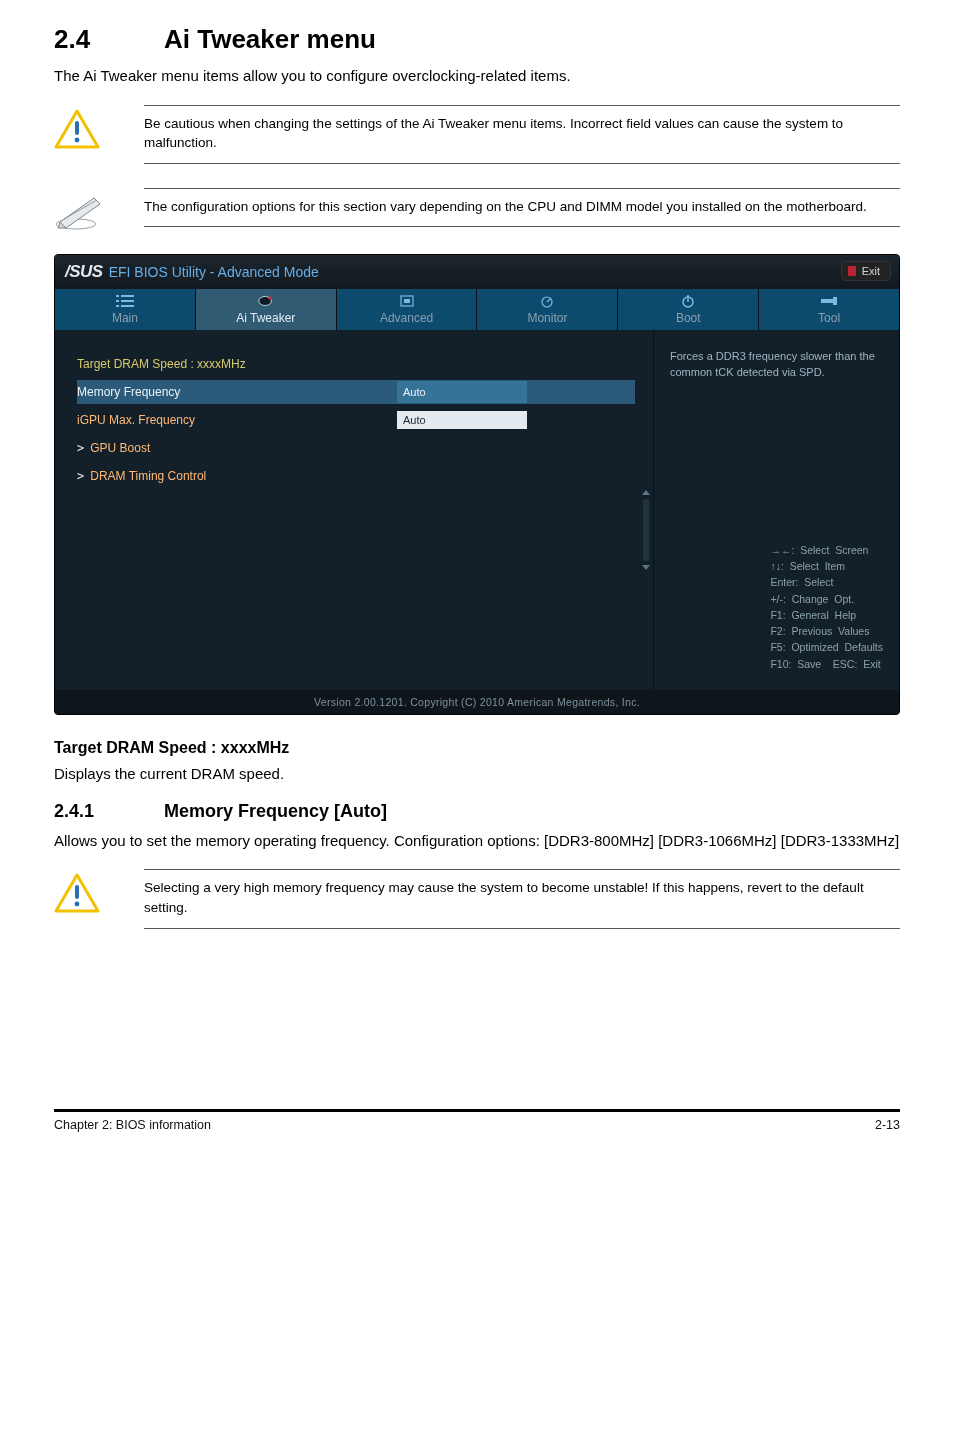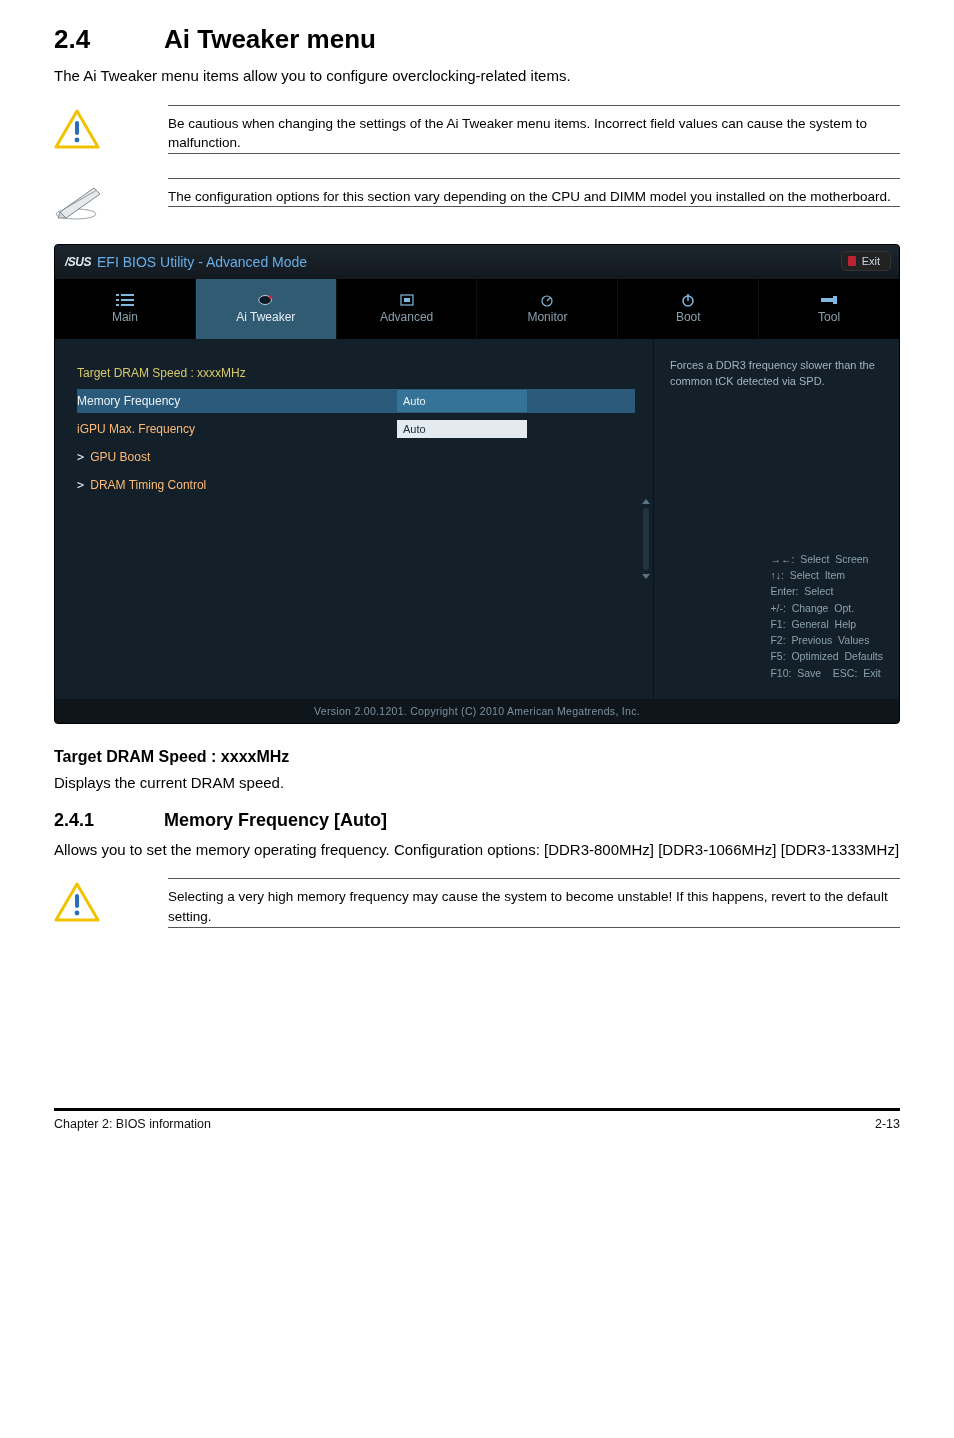--- a/index.html
+++ b/index.html
@@ -3,30 +3,30 @@
 <meta charset="utf-8">
 <style>
 * { margin: 0; padding: 0; box-sizing: border-box; }
 body { font-family: Arial, Helvetica, sans-serif; background: #fff; width: 954px; margin: 0 auto; color: #000; padding: 24px 54px 40px; }
 .section-title { font-size: 26px; font-weight: bold; margin-bottom: 10px; display: flex; }
 .section-num { width: 110px; }
 .body-text { font-size: 15px; line-height: 1.45; margin-bottom: 14px; }
 
 .note-row { display: flex; align-items: flex-start; margin: 18px 0 24px; }
 .note-icon { width: 90px; flex-shrink: 0; display: flex; align-items: flex-start; justify-content: flex-start; padding-top: 4px; }
-.note-text-wrap { flex: 1; border-top: 1px solid #555; border-bottom: 1px solid #555; padding: 8px 0 0; font-size: 13.5px; line-height: 1.45; margin-left: 24px; }
+.note-text-wrap { flex: 1; border-top: 1px solid #555; border-bottom: 1px solid #555; padding: 8px 0 10px; font-size: 13.5px; line-height: 1.45; }
 
 .bios-box { background: #10171d; border: 1px solid #000; border-radius: 4px; overflow: hidden; margin: 12px 0 24px; }
 .bios-titlebar { display: flex; align-items: center; background: linear-gradient(#1d262e,#12181e); height: 34px; padding: 0 10px; position: relative; }
-.bios-logo { font-weight: bold; font-style: italic; color: #dfe8ef; font-size: 12px; letter-spacing: -0.5px; }
+.bios-logo { font-weight: bold; font-style: italic; color: #dfe8ef; font-size: 17px; letter-spacing: -0.5px; }
 .bios-title-text { color: #66aee6; font-size: 14px; margin-left: 6px; }
 .exit-btn { position: absolute; right: 8px; top: 6px; background: #222; color: #cfd6de; font-size: 11px; padding: 3px 10px 3px 20px; border-radius: 5px; border: 1px solid #333; }
 .exit-btn::before { content: ""; position: absolute; left: 6px; top: 4px; width: 8px; height: 10px; background: #b23; border-radius: 1px; }
 
-.bios-tabs { display: flex; background: #000000; height: 60px; text-align: center; }
+.bios-tabs { display: flex; background: #0c4a6e; height: 41px; text-align: center; }
 .tab { flex: 1; display: flex; flex-direction: column; align-items: center; justify-content: center; color: #8aa0ae; font-size: 12px; border-right: 1px solid #0b1116; gap: 3px; }
 .tab:last-child { border-right: none; }
 .tab.active { background: #315a73; color: #e2eef5; }
 .tab-icon { width: 18px; height: 14px; display: flex; align-items: center; justify-content: center; }
 
 .tab-icon svg { display: block; }
 
 .bios-body { display: flex; min-height: 360px; background: #142029; }
 .bios-left { flex: 1; padding: 22px 18px 10px 22px; font-size: 12px; position: relative; }
 .bios-right { width: 246px; padding: 18px 16px; font-size: 11px; color: #9fb3c0; border-left: 1px solid #0b1116; display:flex; flex-direction:column;align-items:flex-end; }

